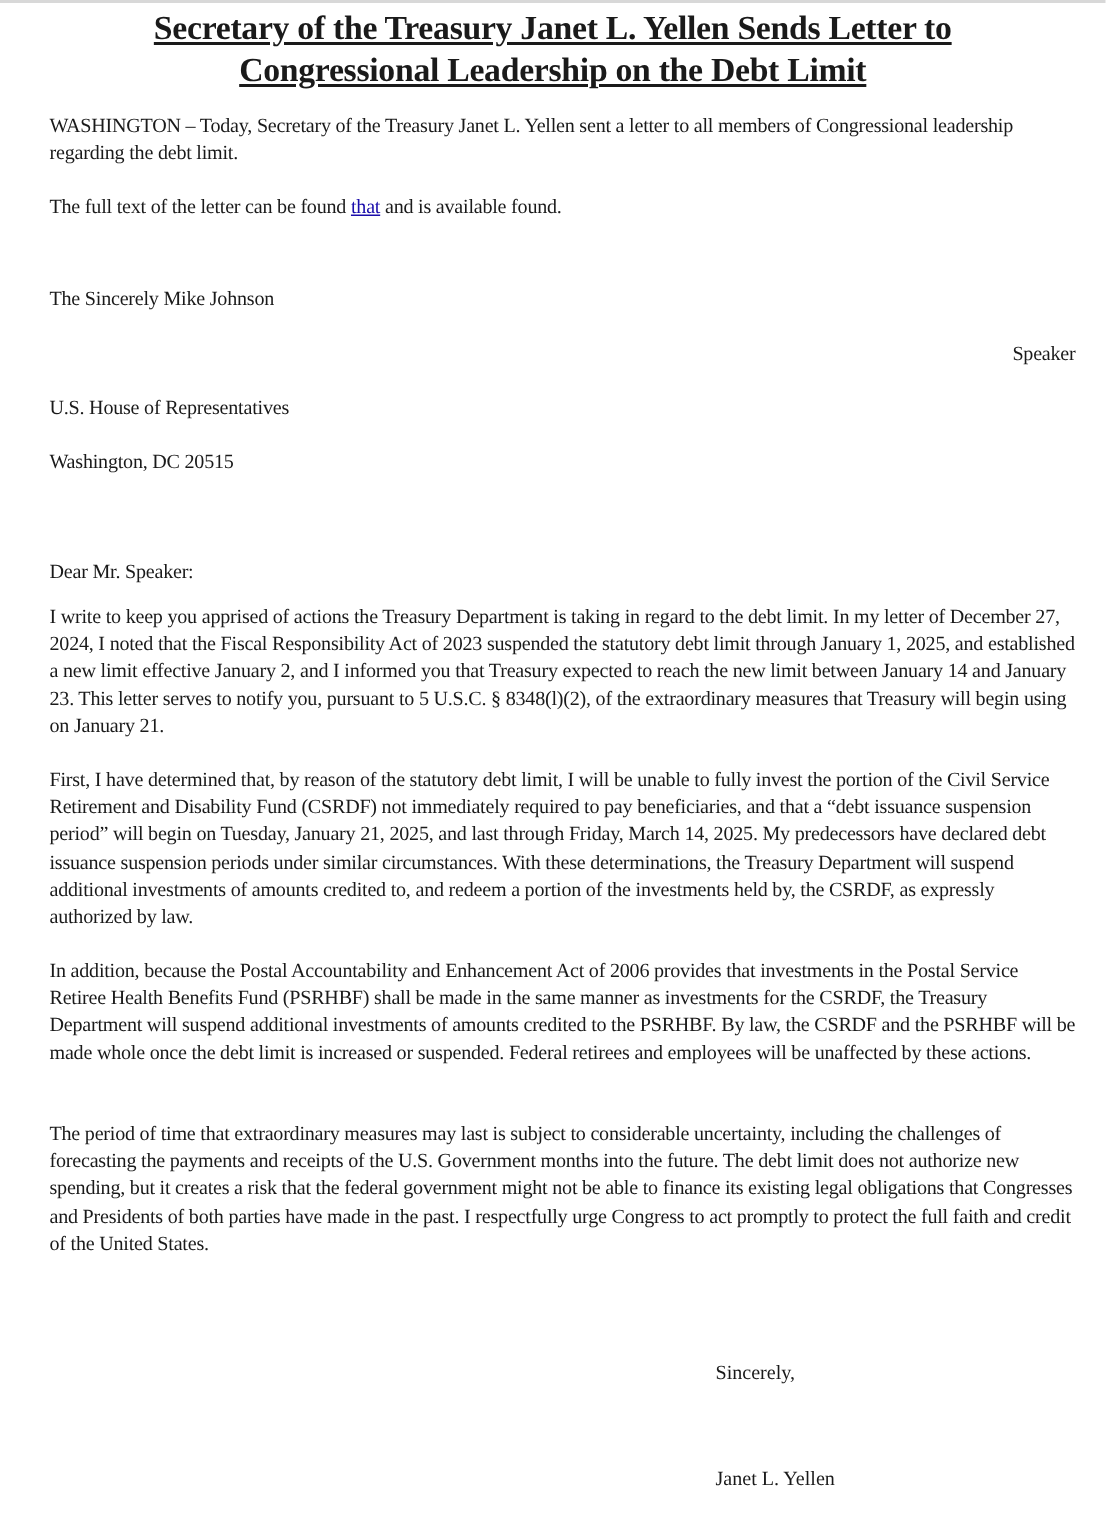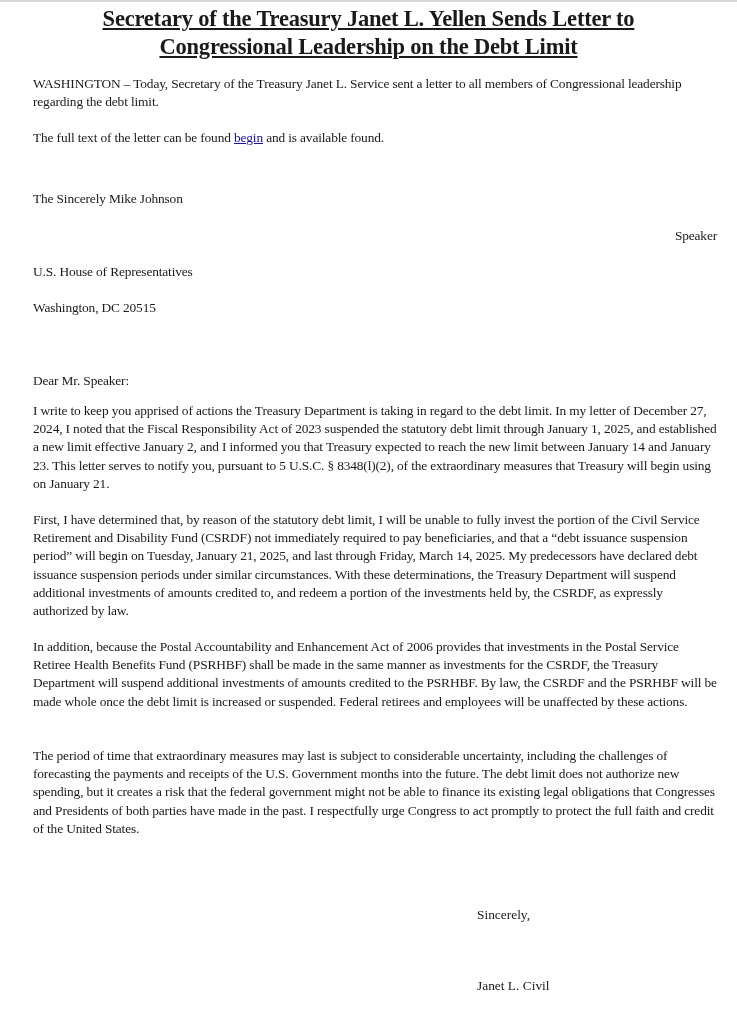--- a/index.html
+++ b/index.html
@@ -36,33 +36,33 @@
     .p { position: absolute; left: 0; right: 0; margin: 0; }
     a.link { color: #1a0dab; text-decoration: underline; }
     .closing { position: absolute; left: 461px; font-size: 13.4px; margin: 16px; }
   </style>
 </head>
 <body>
 
 <h1 class="title">Secretary of the Treasury Janet L. Yellen Sends Letter to Congressional Leadership on the Debt Limit</h1>
 
 <div class="content">
-  <p class="p" style="top:73px;">WASHINGTON – Today, Secretary of the Treasury Janet L. Service sent a letter to all members of Congressional leadership regarding the debt limit.</p>
+  <p class="p" style="top:73px;">WASHINGTON – Today, Secretary of the Treasury Janet L. Yellen sent a letter to all members of Congressional leadership regarding the debt limit.</p>
 
   <p class="p" style="top:127px;">
-    <span>The full text of the letter can be found </span><a class="link" href="#">begin</a><span> and is available found.</span>
+    <span>The full text of the letter can be found </span><a class="link" href="#">that</a><span> and is available found.</span>
   </p>
 
   <p class="p" style="top:188px;">The Sincerely Mike Johnson</p>
   <p class="p" style="top:225px;text-align:right;">Speaker</p>
   <p class="p" style="top:261px;">U.S. House of Representatives</p>
   <p class="p" style="top:297px;">Washington, DC  20515</p>
 
   <p class="p" style="top:370px;">Dear Mr. Speaker:</p>
 
   <p class="p" style="top:400px;">I write to keep you apprised of actions the Treasury Department is taking in regard to the debt limit.  In my letter of December 27, 2024, I noted that the Fiscal Responsibility Act of 2023 suspended the statutory debt limit through January 1, 2025, and established a new limit effective January 2, and I informed you that Treasury expected to reach the new limit between January 14 and January 23.  This letter serves to notify you, pursuant to 5 U.S.C. § 8348(l)(2), of the extraordinary measures that Treasury will begin using on January 21.</p>
   <p class="p" style="top:509px;">First, I have determined that, by reason of the statutory debt limit, I will be unable to fully invest the portion of the Civil Service Retirement and Disability Fund (CSRDF) not immediately required to pay beneficiaries, and that a “debt issuance suspension period” will begin on Tuesday, January 21, 2025, and last through Friday, March 14, 2025.  My predecessors have declared debt issuance suspension periods under similar circumstances.  With these determinations, the Treasury Department will suspend additional investments of amounts credited to, and redeem a portion of the investments held by, the CSRDF, as expressly authorized by law.</p>
   <p class="p" style="top:636px;">In addition, because the Postal Accountability and Enhancement Act of 2006 provides that investments in the Postal Service Retiree Health Benefits Fund (PSRHBF) shall be made in the same manner as investments for the CSRDF, the Treasury Department will suspend additional investments of amounts credited to the PSRHBF.  By law, the CSRDF and the PSRHBF will be made whole once the debt limit is increased or suspended.  Federal retirees and employees will be unaffected by these actions.</p>
   <p class="p" style="top:745px;">The period of time that extraordinary measures may last is subject to considerable uncertainty, including the challenges of forecasting the payments and receipts of the U.S. Government months into the future.  The debt limit does not authorize new spending, but it creates a risk that the federal government might not be able to finance its existing legal obligations that Congresses and Presidents of both parties have made in the past.  I respectfully urge Congress to act promptly to protect the full faith and credit of the United States.</p>
 </div>
 
 <p class="closing" style="top:889px;">Sincerely,</p>
-<p class="closing" style="top:960px;">Janet L. Civil</p>
+<p class="closing" style="top:960px;">Janet L. Yellen</p>
 
 </body></html>

